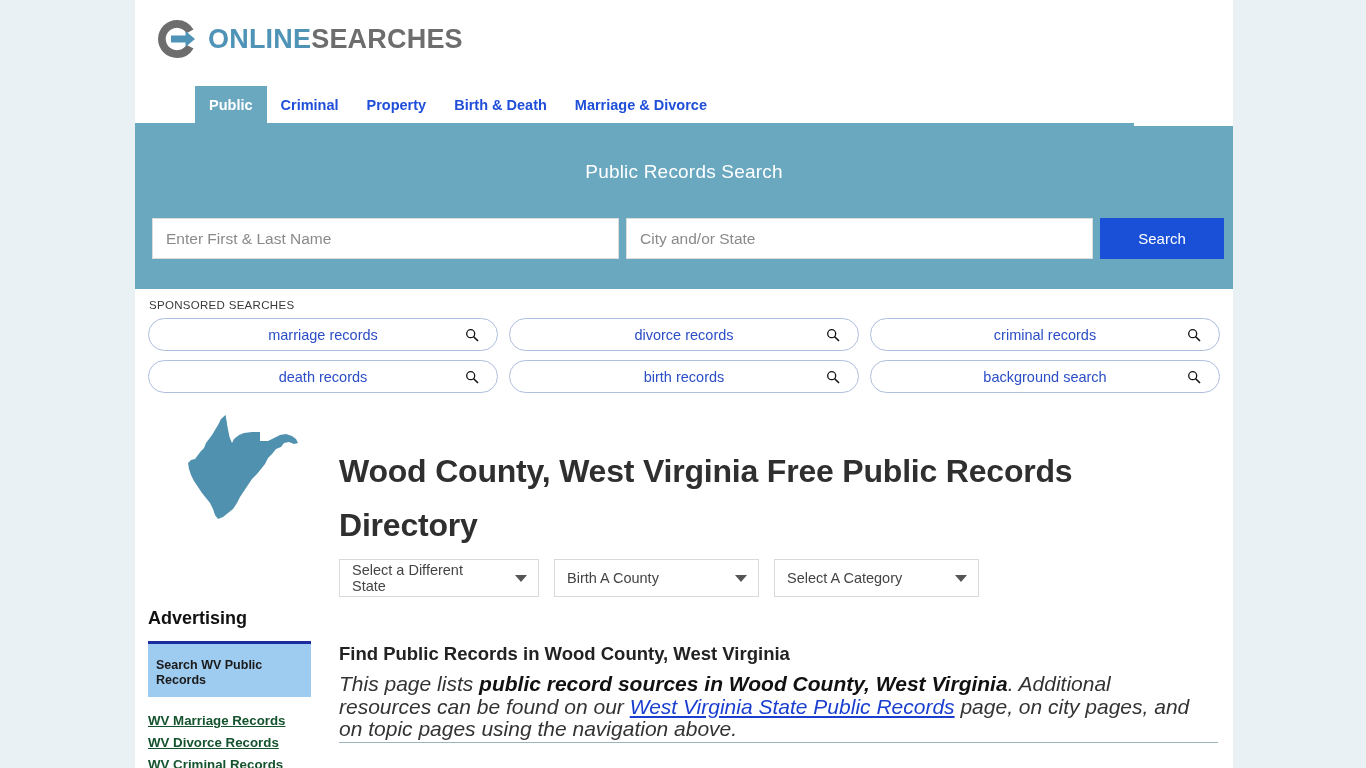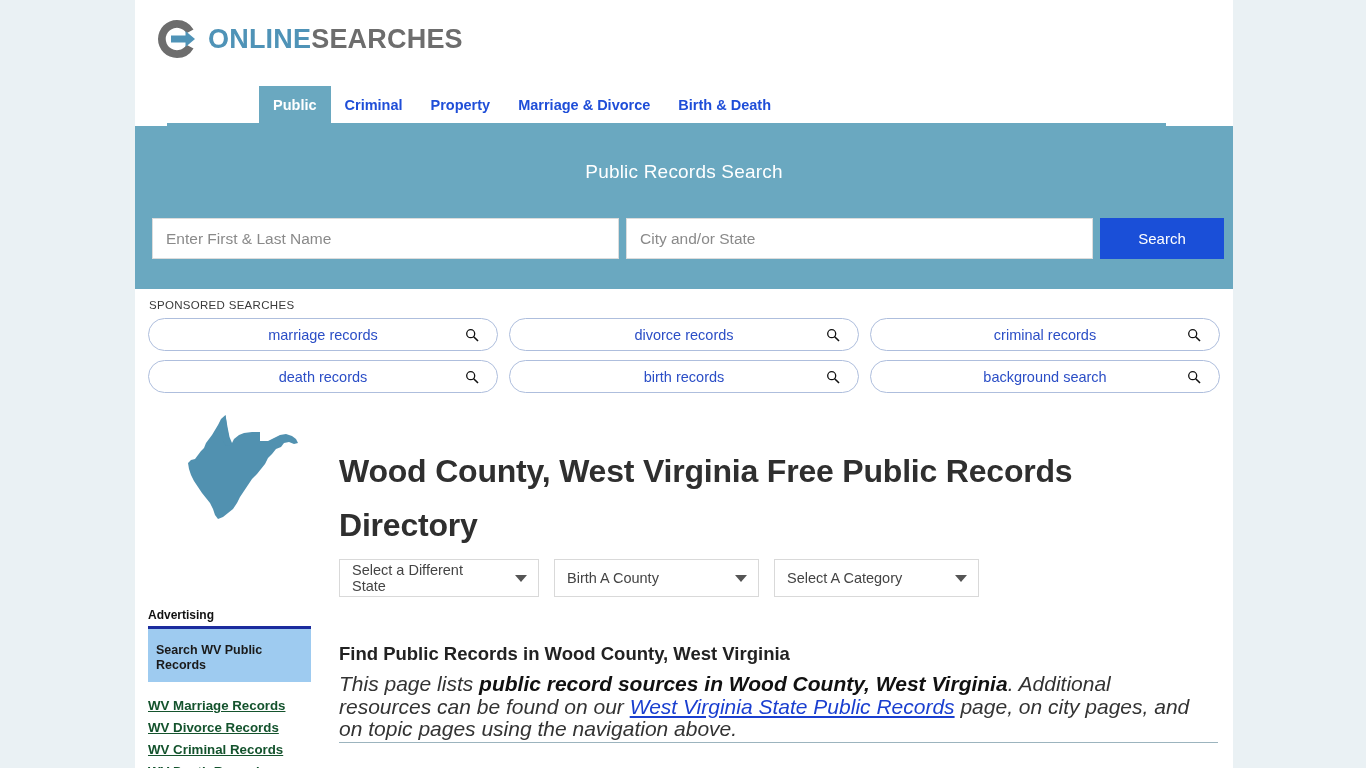--- a/index.html
+++ b/index.html
@@ -42,22 +42,21 @@
 
   
   .nav {
     position: absolute;
     left: 0; top: 86px;
     width: 999px;
     height: 40px;
     border-bottom: 3px solid #6aa8c0;
     display: flex;
     align-items: stretch;
-    padding-left: 92px;
-    margin-left: 32px;
+    padding-left: 60px;
   }
   .nav-item {
     font-size: 14.5px;
     font-weight: bold;
     color: #1f4ed8;
     padding: 0 14px;
     display: flex; align-items: center;
     white-space: nowrap;
     cursor: pointer;
     text-decoration: none;
@@ -228,24 +227,24 @@
     background: #9cb4be;
   }
 
   
   .sidebar {
     position: absolute;
     left: 13px; top: 608px;
     width: 163px;
   }
   .ad-heading {
-    font-size: 12px;
+    font-size: 18px;
     font-weight: bold;
     color: #111;
-    padding-bottom: 4px;
+    padding-bottom: 12px;
   }
   .ad-box {
     background: #9ecbf0;
     border-top: 3px solid #1b2c9e;
     padding: 14px 8px 9px 8px;
     font-size: 12.5px;
     color: #1a1a1a;
     line-height: 15px;
     font-weight: bold;
     cursor: pointer;
@@ -279,22 +278,22 @@
       </svg>
       <div class="logo-text">
         <span class="logo-online">ONLINE</span><span class="logo-searches">SEARCHES</span>
       </div>
     </div>
 
     <div class="nav">
       <a class="nav-item active">Public</a>
       <a class="nav-item">Criminal</a>
       <a class="nav-item">Property</a>
+      <a class="nav-item">Birth &amp; Death</a>
       <a class="nav-item">Marriage &amp; Divorce</a>
-      <a class="nav-item">Birth &amp; Death</a>
     </div>
 
     <div class="search-banner">
       <div class="search-title">Public Records Search</div>
       <div class="search-row">
         <input id="name-input" class="search-input" type="text" placeholder="Enter First &amp; Last Name" style="">
         <input id="loc-input" class="search-input" type="text" placeholder="City and/or State" style="">
         <button class="search-btn">Search</button>
       </div>
     </div>

